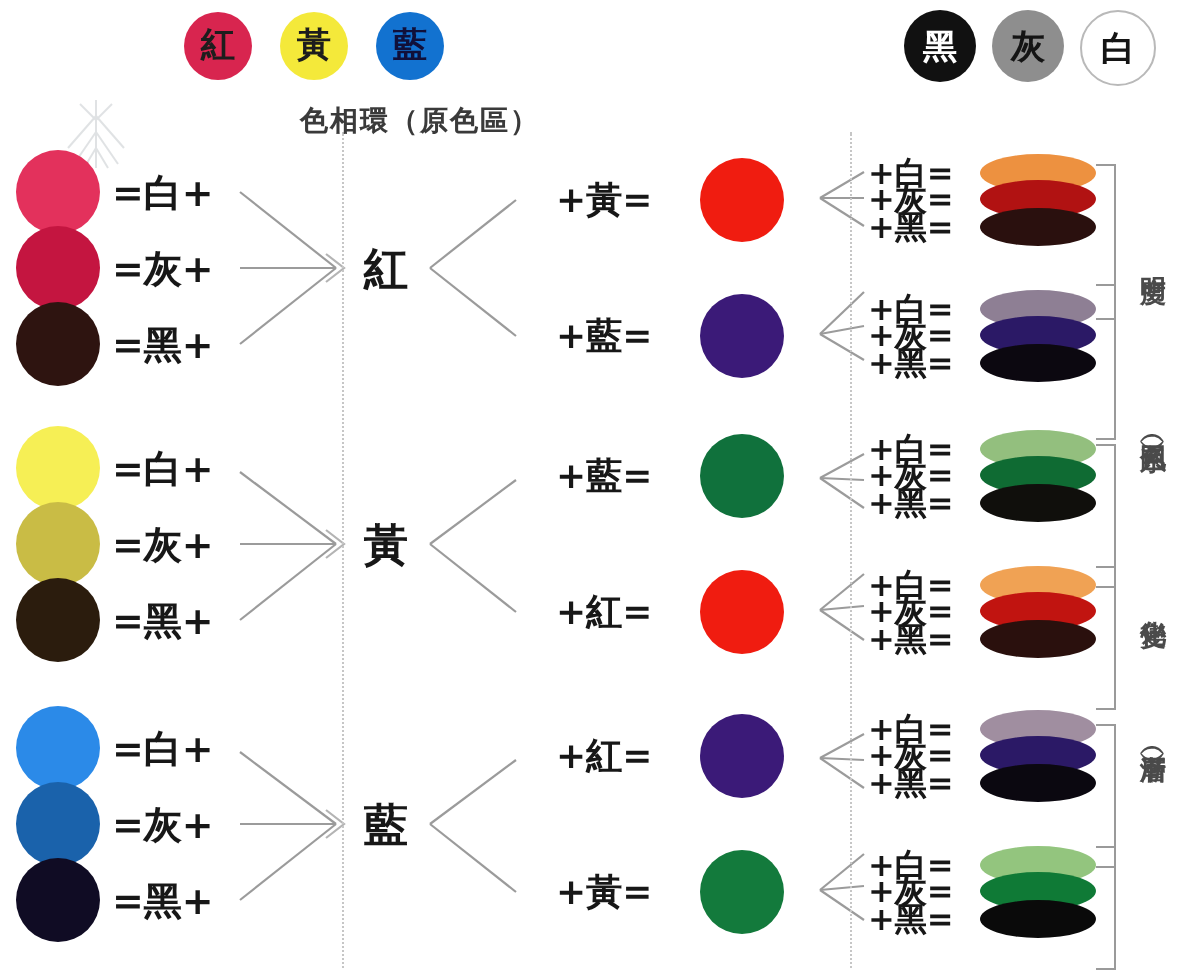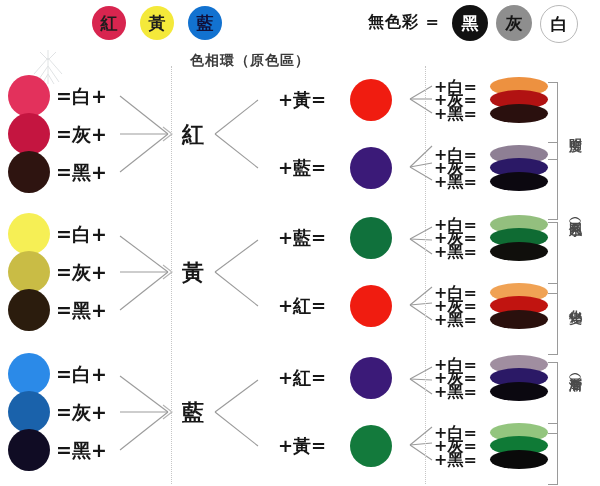--- a/index.html
+++ b/index.html
@@ -39,21 +39,21 @@
   #chip-black{left:452px;background:#111111;}
   #chip-black span{color:#ffffff;}
   #chip-gray{left:496px;background:#8e8e8e;}
   #chip-gray span{color:#141414;}
   #chip-white{left:540px;background:#ffffff;border:1px solid #b9b9b9;}
   #chip-white span{color:#141414;}
 
   
   #subtitle{
     position:absolute;left:0;top:52px;width:420px;text-align:center;
-    font-size:14px;color:#3a3a3a;letter-spacing:1px;margin-left:40px;
+    font-size:14px;color:#3a3a3a;letter-spacing:1px;
   }
 
   
   #watermark{
     position:absolute;left:18px;top:44px;width:60px;height:44px;
     opacity:.30;
   }
 
   
   .vguide{
@@ -150,21 +150,20 @@
     <div class="prim-chip" id="chip-red">
       <span class="cjk">紅</span>
     </div>
     <div class="prim-chip" id="chip-yellow">
       <span class="cjk">黃</span>
     </div>
     <div class="prim-chip" id="chip-blue">
       <span class="cjk">藍</span>
     </div>
 
-    <div id="achroma-label" class="cjk">無色彩 =</div>
 
     <div class="neutral-chip" id="chip-black">
       <span class="cjk">黑</span>
     </div>
     <div class="neutral-chip" id="chip-gray">
       <span class="cjk">灰</span>
     </div>
     <div class="neutral-chip" id="chip-white">
       <span class="cjk">白</span>
     </div>

